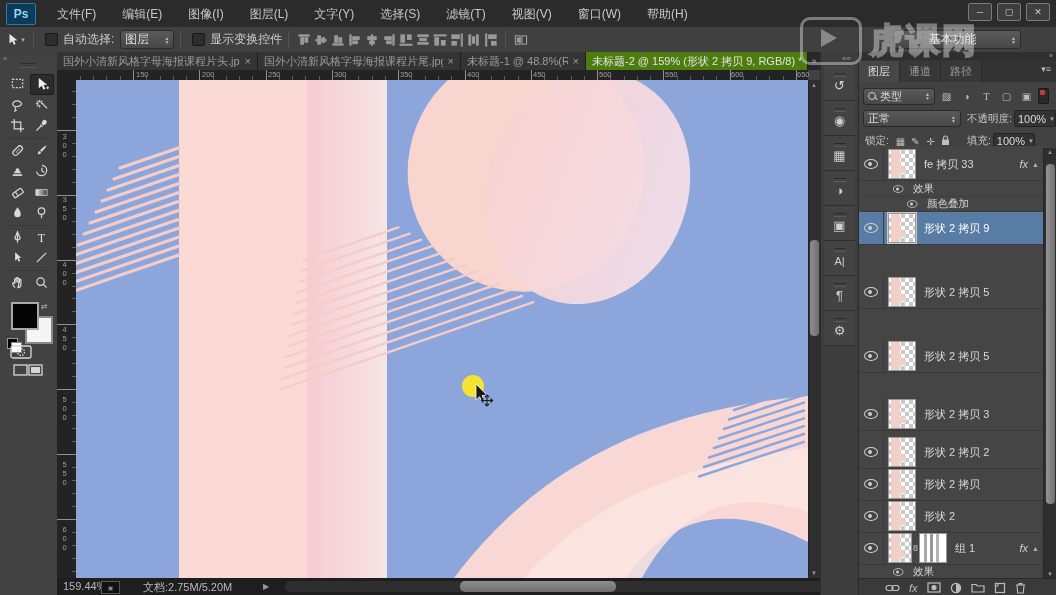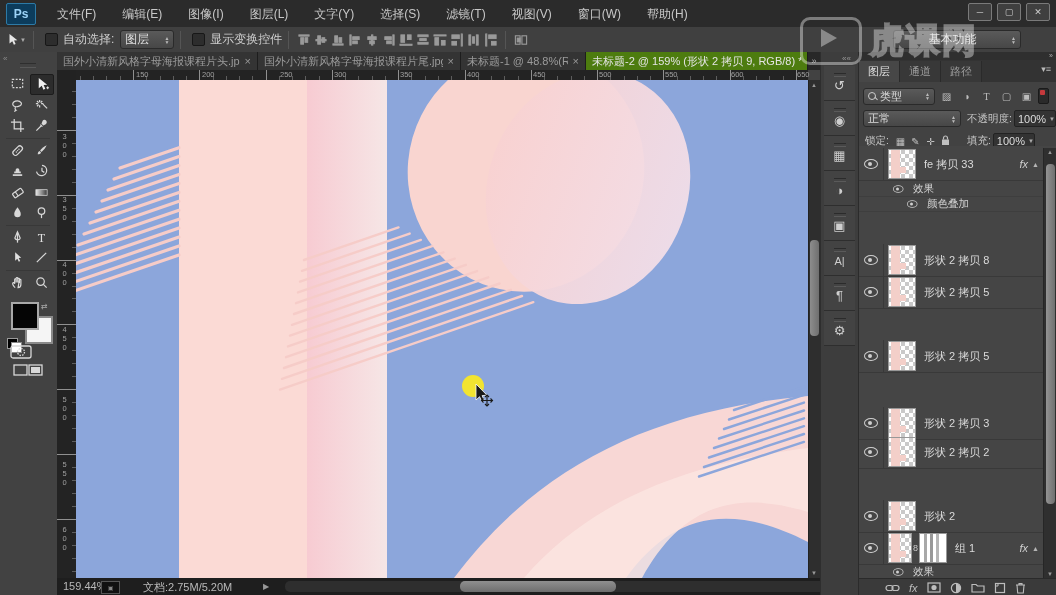--- a/index.html
+++ b/index.html
@@ -452,21 +452,21 @@
         <rect x="16" y="2" width="13" height="10" class="icon-stroke"></rect>
         <rect x="18" y="4" width="9" height="6" fill="#d8d8d8"></rect>
       </svg>
     </div>
 </div>
 
 <div id="rulercorner" class="ab"></div>
 <div id="topruler" class="ab">
   <span class="rnum" style="left:60px">150</span>
   <span class="rnum" style="left:126px">200</span>
-  <span class="rnum" style="left:204px">250</span>
+  <span class="rnum" style="left:192px">250</span>
   <span class="rnum" style="left:258px">300</span>
   <span class="rnum" style="left:324px">350</span>
   <span class="rnum" style="left:391px">400</span>
   <span class="rnum" style="left:457px">450</span>
   <span class="rnum" style="left:523px">500</span>
   <span class="rnum" style="left:589px">550</span>
   <span class="rnum" style="left:655px">600</span>
   <span class="rnum" style="left:721px">650</span>
 </div>
 <div id="leftruler" class="ab">
@@ -663,54 +663,61 @@
       <span class="caret">▲</span>
     </div>
     <div class="subrow" style="top:35px">
       <span class="eye subeye" style="margin-left:34px"></span>
       <span style="margin-left:6px">效果</span>
     </div>
     <div class="subrow" style="top:50px">
       <span class="eye subeye" style="margin-left:48px"></span>
       <span style="margin-left:6px">颜色叠加</span>
     </div>
-    <div class="lrow" style="top:98px">
-      <div class="eyecol">
-          <span class="eye"></span>
-        </div>
-      <div class="thumb"></div>
-      <span class="lname">形状 2 拷贝 8</span>
+    <div class="lrow sel" style="top:66px">
+      <div class="eyecol">
+          <span class="eye"></span>
+        </div>
+      <div class="thumb" style="outline:1px solid #ccc"></div>
+      <span class="lname">形状 2 拷贝 9</span>
     </div>
     <div class="lrow" style="top:130px">
       <div class="eyecol">
           <span class="eye"></span>
         </div>
       <div class="thumb"></div>
       <span class="lname">形状 2 拷贝 5</span>
     </div>
     <div class="lrow" style="top:194px">
       <div class="eyecol">
           <span class="eye"></span>
         </div>
       <div class="thumb"></div>
       <span class="lname">形状 2 拷贝 5</span>
     </div>
-    <div class="lrow" style="top:261px">
+    <div class="lrow" style="top:252px">
       <div class="eyecol">
           <span class="eye"></span>
         </div>
       <div class="thumb"></div>
       <span class="lname">形状 2 拷贝 3</span>
     </div>
     <div class="lrow" style="top:290px">
       <div class="eyecol">
           <span class="eye"></span>
         </div>
       <div class="thumb"></div>
       <span class="lname">形状 2 拷贝 2</span>
+    </div>
+    <div class="lrow" style="top:322px">
+      <div class="eyecol">
+          <span class="eye"></span>
+        </div>
+      <div class="thumb"></div>
+      <span class="lname">形状 2 拷贝</span>
     </div>
     <div class="lrow" style="top:354px">
       <div class="eyecol">
           <span class="eye"></span>
         </div>
       <div class="thumb"></div>
       <span class="lname">形状 2</span>
     </div>
     <div class="lrow" style="top:386px">
       <div class="eyecol">

